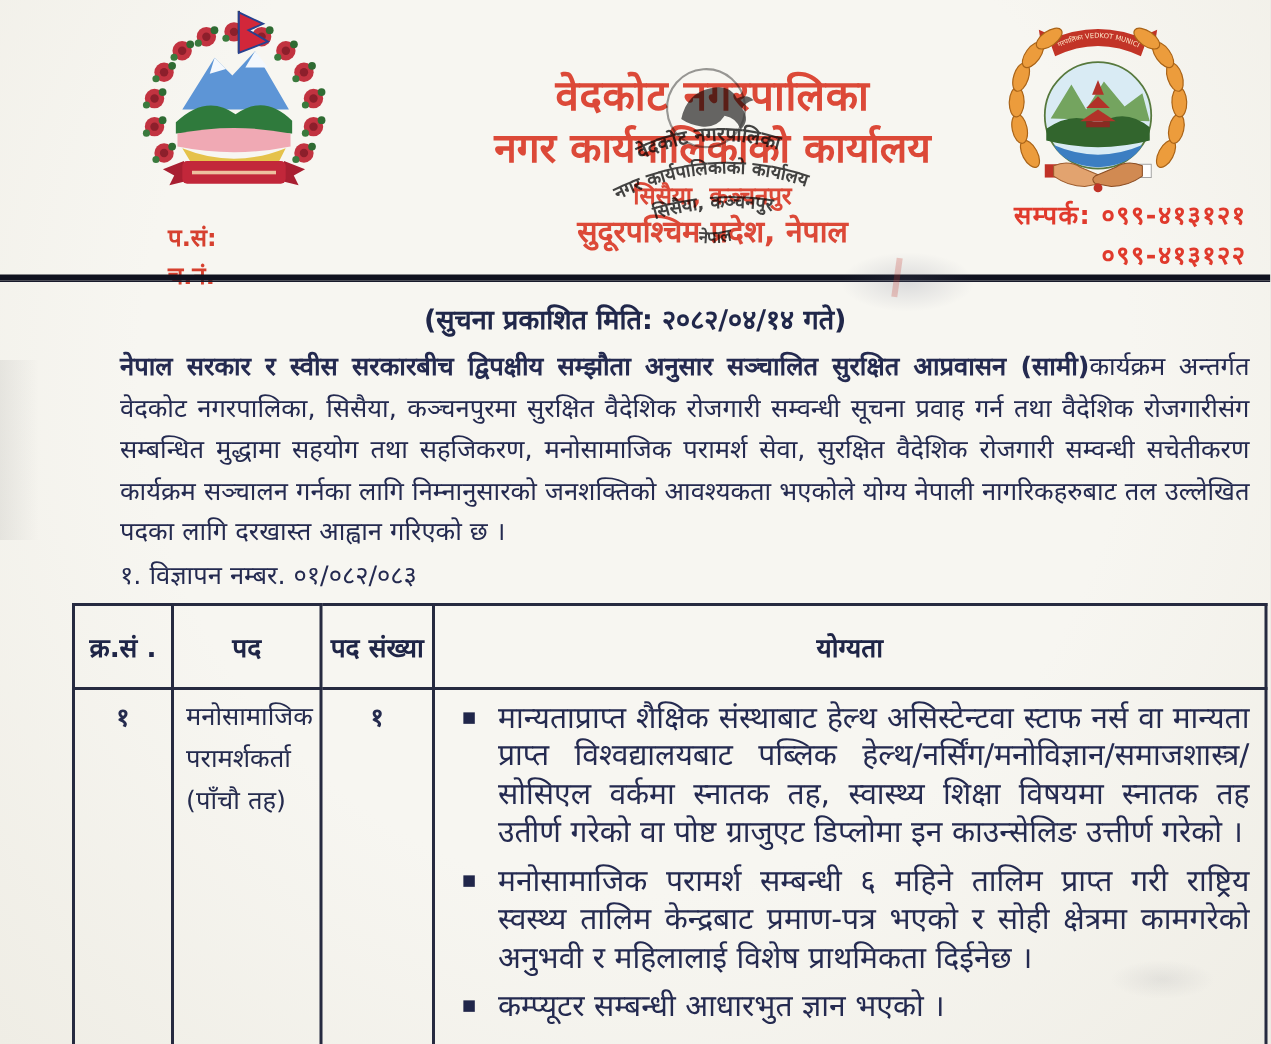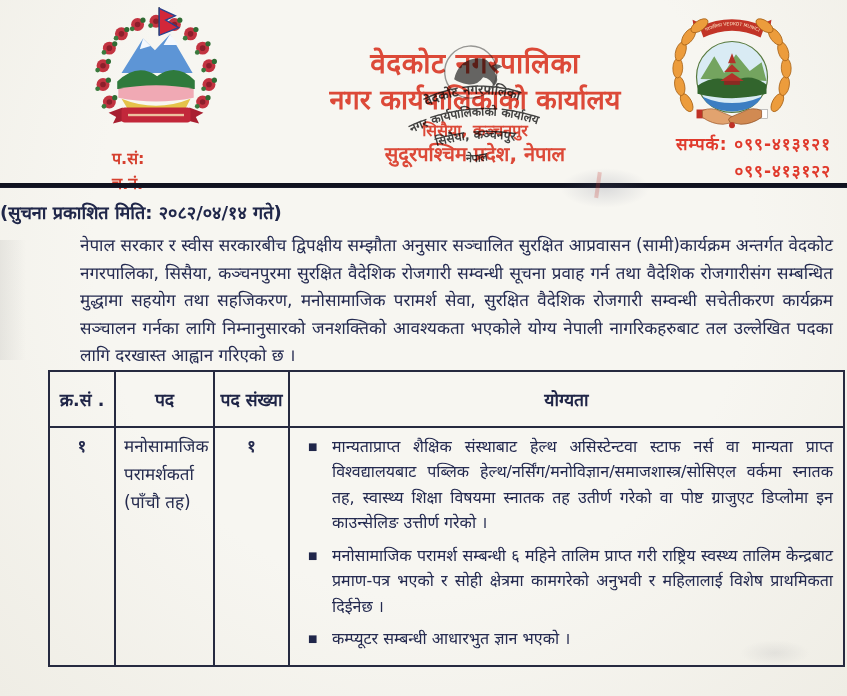--- a/index.html
+++ b/index.html
@@ -22,38 +22,38 @@
   .refs { position:absolute; left:112px; top:130px; color:#d6402f; font-size:16px; font-weight:bold; line-height:25px;margin-top:16px; }
   .contact { position:absolute; right:16px; top:131px; text-align:right; color:#e03a2c; font-size:17px; font-weight:bold; line-height:27px; letter-spacing:1px; }
   .stamp { position:absolute; left:398px; top:30px; width:150px; height:150px; mix-blend-mode:multiply; opacity:.85; transform:rotate(-4deg); }
   .rule { position:absolute; left:0; top:183px; width:847px; height:3px;
           border-top:4px solid #10121f; border-bottom:1px solid #181a2b; }
   
   .content { position:absolute; left:0; top:191px; width:847px; }
   .notice-title { text-align:center; font-size:23px; font-weight:bold; color:#1d2344;
                   text-decoration:underline; text-decoration-thickness:2px; text-underline-offset:4px;
                   margin-top:4px; }
-  .notice-date { text-align:left; font-size:18px; font-weight:bold; color:#20274a; margin-top:9px; }
+  .notice-date { text-align:center; font-size:18px; font-weight:bold; color:#20274a; margin-top:9px; }
   .intro { margin:8px 14px 0 80px; text-align:justify; font-size:17px; line-height:27.5px; color:#242a50; }
-  .intro b { font-weight:normal; }
+  .intro b { font-weight:bold; }
   .ad-line { margin:1px 14px 4px 80px; font-size:17px; line-height:27px; color:#242a50; }
   
   table.vac { border-collapse:collapse; margin-left:48px; width:797px; table-layout:fixed; }
   table.vac th, table.vac td { border:2px solid #262a40; vertical-align:top; }
   table.vac th { font-size:17.5px; font-weight:bold; padding:15px 2px; color:#1f2547; }
   col.c-sn  { width:66px; }
   col.c-post{ width:99px; }
   col.c-cnt { width:75px; }
   td.sn, td.cnt { text-align:center; font-size:17px; padding-top:6px; font-weight:bold; }
   td.post { font-size:17px; line-height:28px; padding:4px 4px 4px 8px; }
   td.qual { padding:6px 10px 6px 8px; }
   tr.r1 td { height:176px; }
   ul.qlist { list-style:none; }
   ul.qlist li { position:relative; padding-left:34px; margin:0 0 7px 0;
-                font-size:16px; line-height:25.5px; text-align:justify; color:#242a50; }
+                font-size:20px; line-height:25.5px; text-align:justify; color:#242a50; }
   ul.qlist li::before { content:"■"; position:absolute; left:10px; top:0; font-size:10px; color:#20264a; }
   
   .smudge { position:absolute; pointer-events:none; }
   .sm1 { left:560px; top:168px; width:90px; height:40px;
          background:radial-gradient(ellipse, rgba(90,95,120,.18), transparent 70%); }
   .sm2 { left:596px; top:172px; width:4px; height:26px; background:rgba(200,60,50,.25); transform:rotate(8deg); }
   .sm3 { left:0px; top:240px; width:26px; height:120px;
          background:linear-gradient(90deg, rgba(120,120,120,.12), transparent); }
   .sm4 { left:740px; top:640px; width:70px; height:26px;
          background:radial-gradient(ellipse, rgba(120,120,130,.12), transparent 70%); }
@@ -183,20 +183,21 @@
     </div>
   </div>
 
   <div class="rule"></div>
 
   <div class="content">
     <div class="notice-date">(सुचना प्रकाशित मिति: २०८२/०४/१४ गते)</div>
 
     <p class="intro"><b>नेपाल सरकार र स्वीस सरकारबीच द्विपक्षीय सम्झौता अनुसार सञ्चालित सुरक्षित आप्रवासन  (सामी)</b><span>कार्यक्रम अन्तर्गत वेदकोट नगरपालिका, सिसैया, कञ्चनपुरमा सुरक्षित वैदेशिक रोजगारी सम्वन्धी सूचना प्रवाह गर्न तथा वैदेशिक रोजगारीसंग सम्बन्धित मुद्धामा सहयोग तथा सहजिकरण, मनोसामाजिक परामर्श सेवा, सुरक्षित वैदेशिक रोजगारी सम्वन्धी सचेतीकरण कार्यक्रम सञ्चालन गर्नका लागि निम्नानुसारको जनशक्तिको आवश्यकता भएकोले योग्य नेपाली नागरिकहरुबाट तल उल्लेखित पदका लागि दरखास्त आह्वान गरिएको छ ।</span></p>
 
+    <div class="ad-line">१. विज्ञापन नम्बर. ०१/०८२/०८३</div>
 
     <table class="vac">
       <colgroup>
           <col class="c-sn">
           <col class="c-post">
           <col class="c-cnt">
           <col>
         </colgroup>
       <thead>
         <tr>

